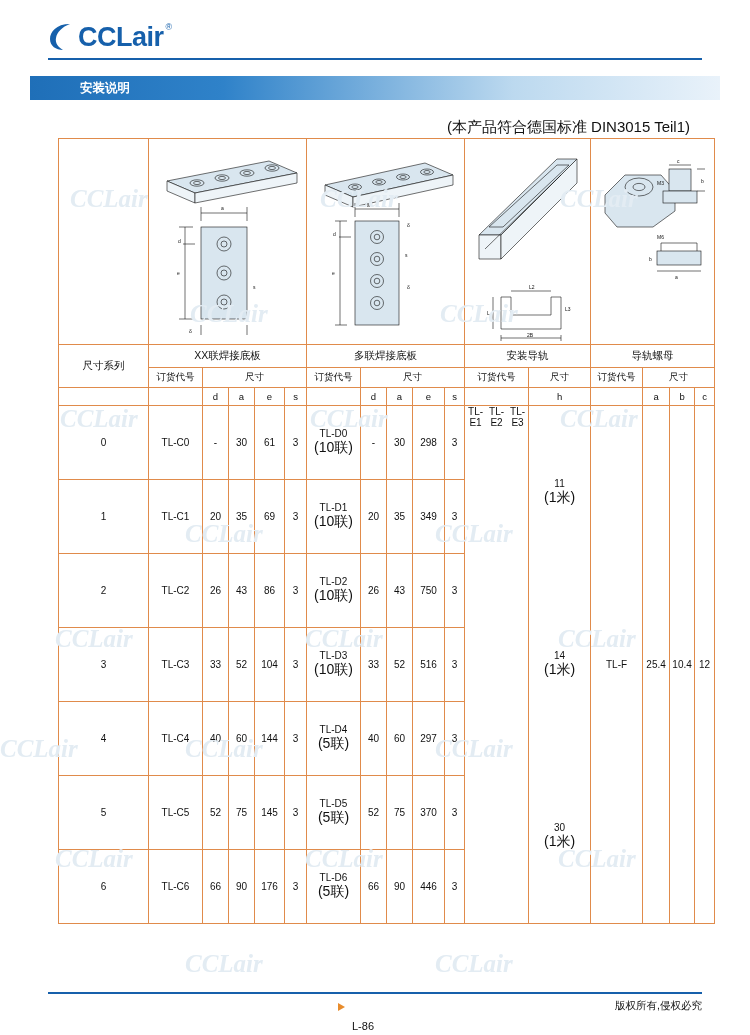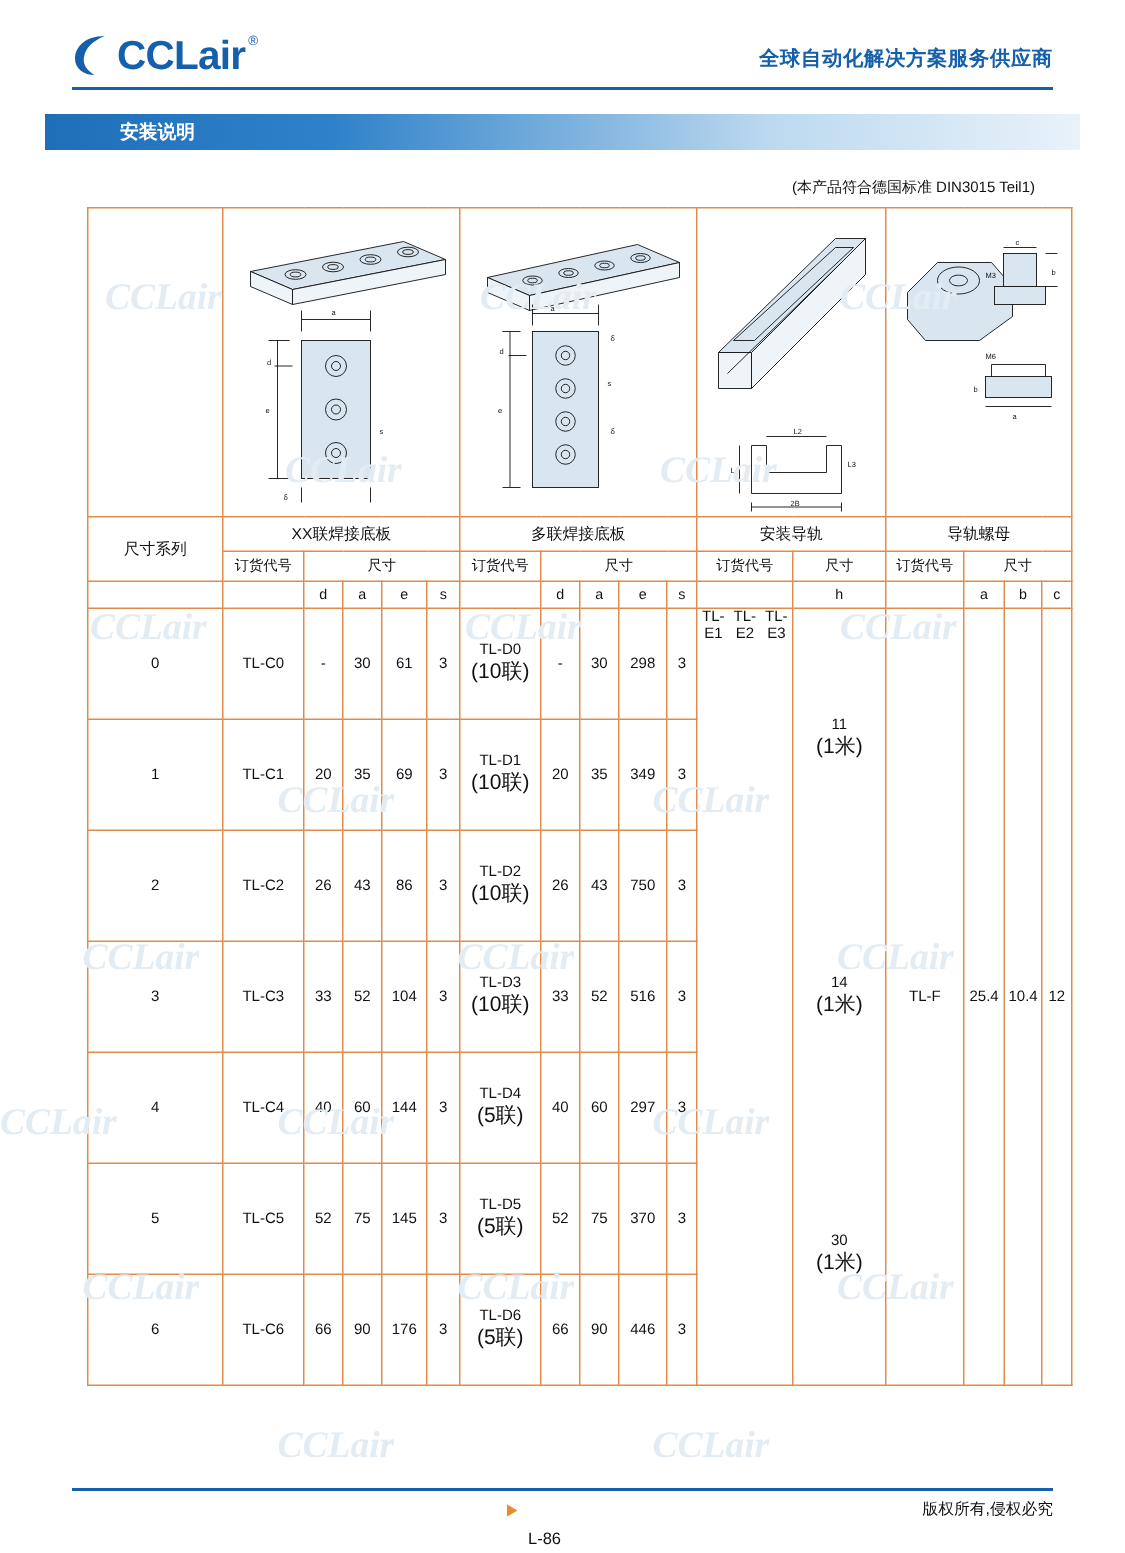--- a/index.html
+++ b/index.html
@@ -39,21 +39,21 @@
   
   .section-bar{
     position:absolute;left:30px;top:76px;width:690px;height:24px;
     background:linear-gradient(to right,#1f6fb8 0%,#2f82c9 28%,#bcd9ef 70%,#e9f2fa 100%);
   }
   .section-bar span{
     position:absolute;left:18px;top:4px;color:#fff;font-size:12.5px;font-weight:bold;margin-left:32px;
   }
   
   .din-note{
-    position:absolute;right:60px;top:118px;font-size:10px;color:#111;
+    position:absolute;right:60px;top:118px;font-size:15px;color:#111;
   }
   
   .tbl{
     position:absolute;left:58px;top:138px;width:636px;
     border-collapse:collapse;
     table-layout:fixed;
   }
   .tbl td{
     border:1px solid #e08b4b;
     font-size:10px;
@@ -109,21 +109,20 @@
 <div class="header">
   <div class="logo-wrap">
     <div class="logo-mark">
       <svg width="26" height="30" viewBox="0 0 26 30">
         <path d="M22 2 C8 2 2 10 2 17 C2 24 8 28 15 28 C10 25 7 21 8 16 C9 10 14 5 22 2 Z" fill="#1660ab"></path>
       </svg>
     </div>
     <div class="logo-text">CCLair</div>
     <div class="logo-reg">®</div>
   </div>
-  <div class="header-slogan">全球自动化解决方案服务供应商</div>
   <div class="header-rule"></div>
 </div>
 
 <div class="section-bar">
   <span>安装说明</span>
 </div>
 
 <div class="din-note">(本产品符合德国标准 DIN3015  Teil1)</div>
 
 <div class="wm" style="left:70px;top:185px;">CCLair</div>

